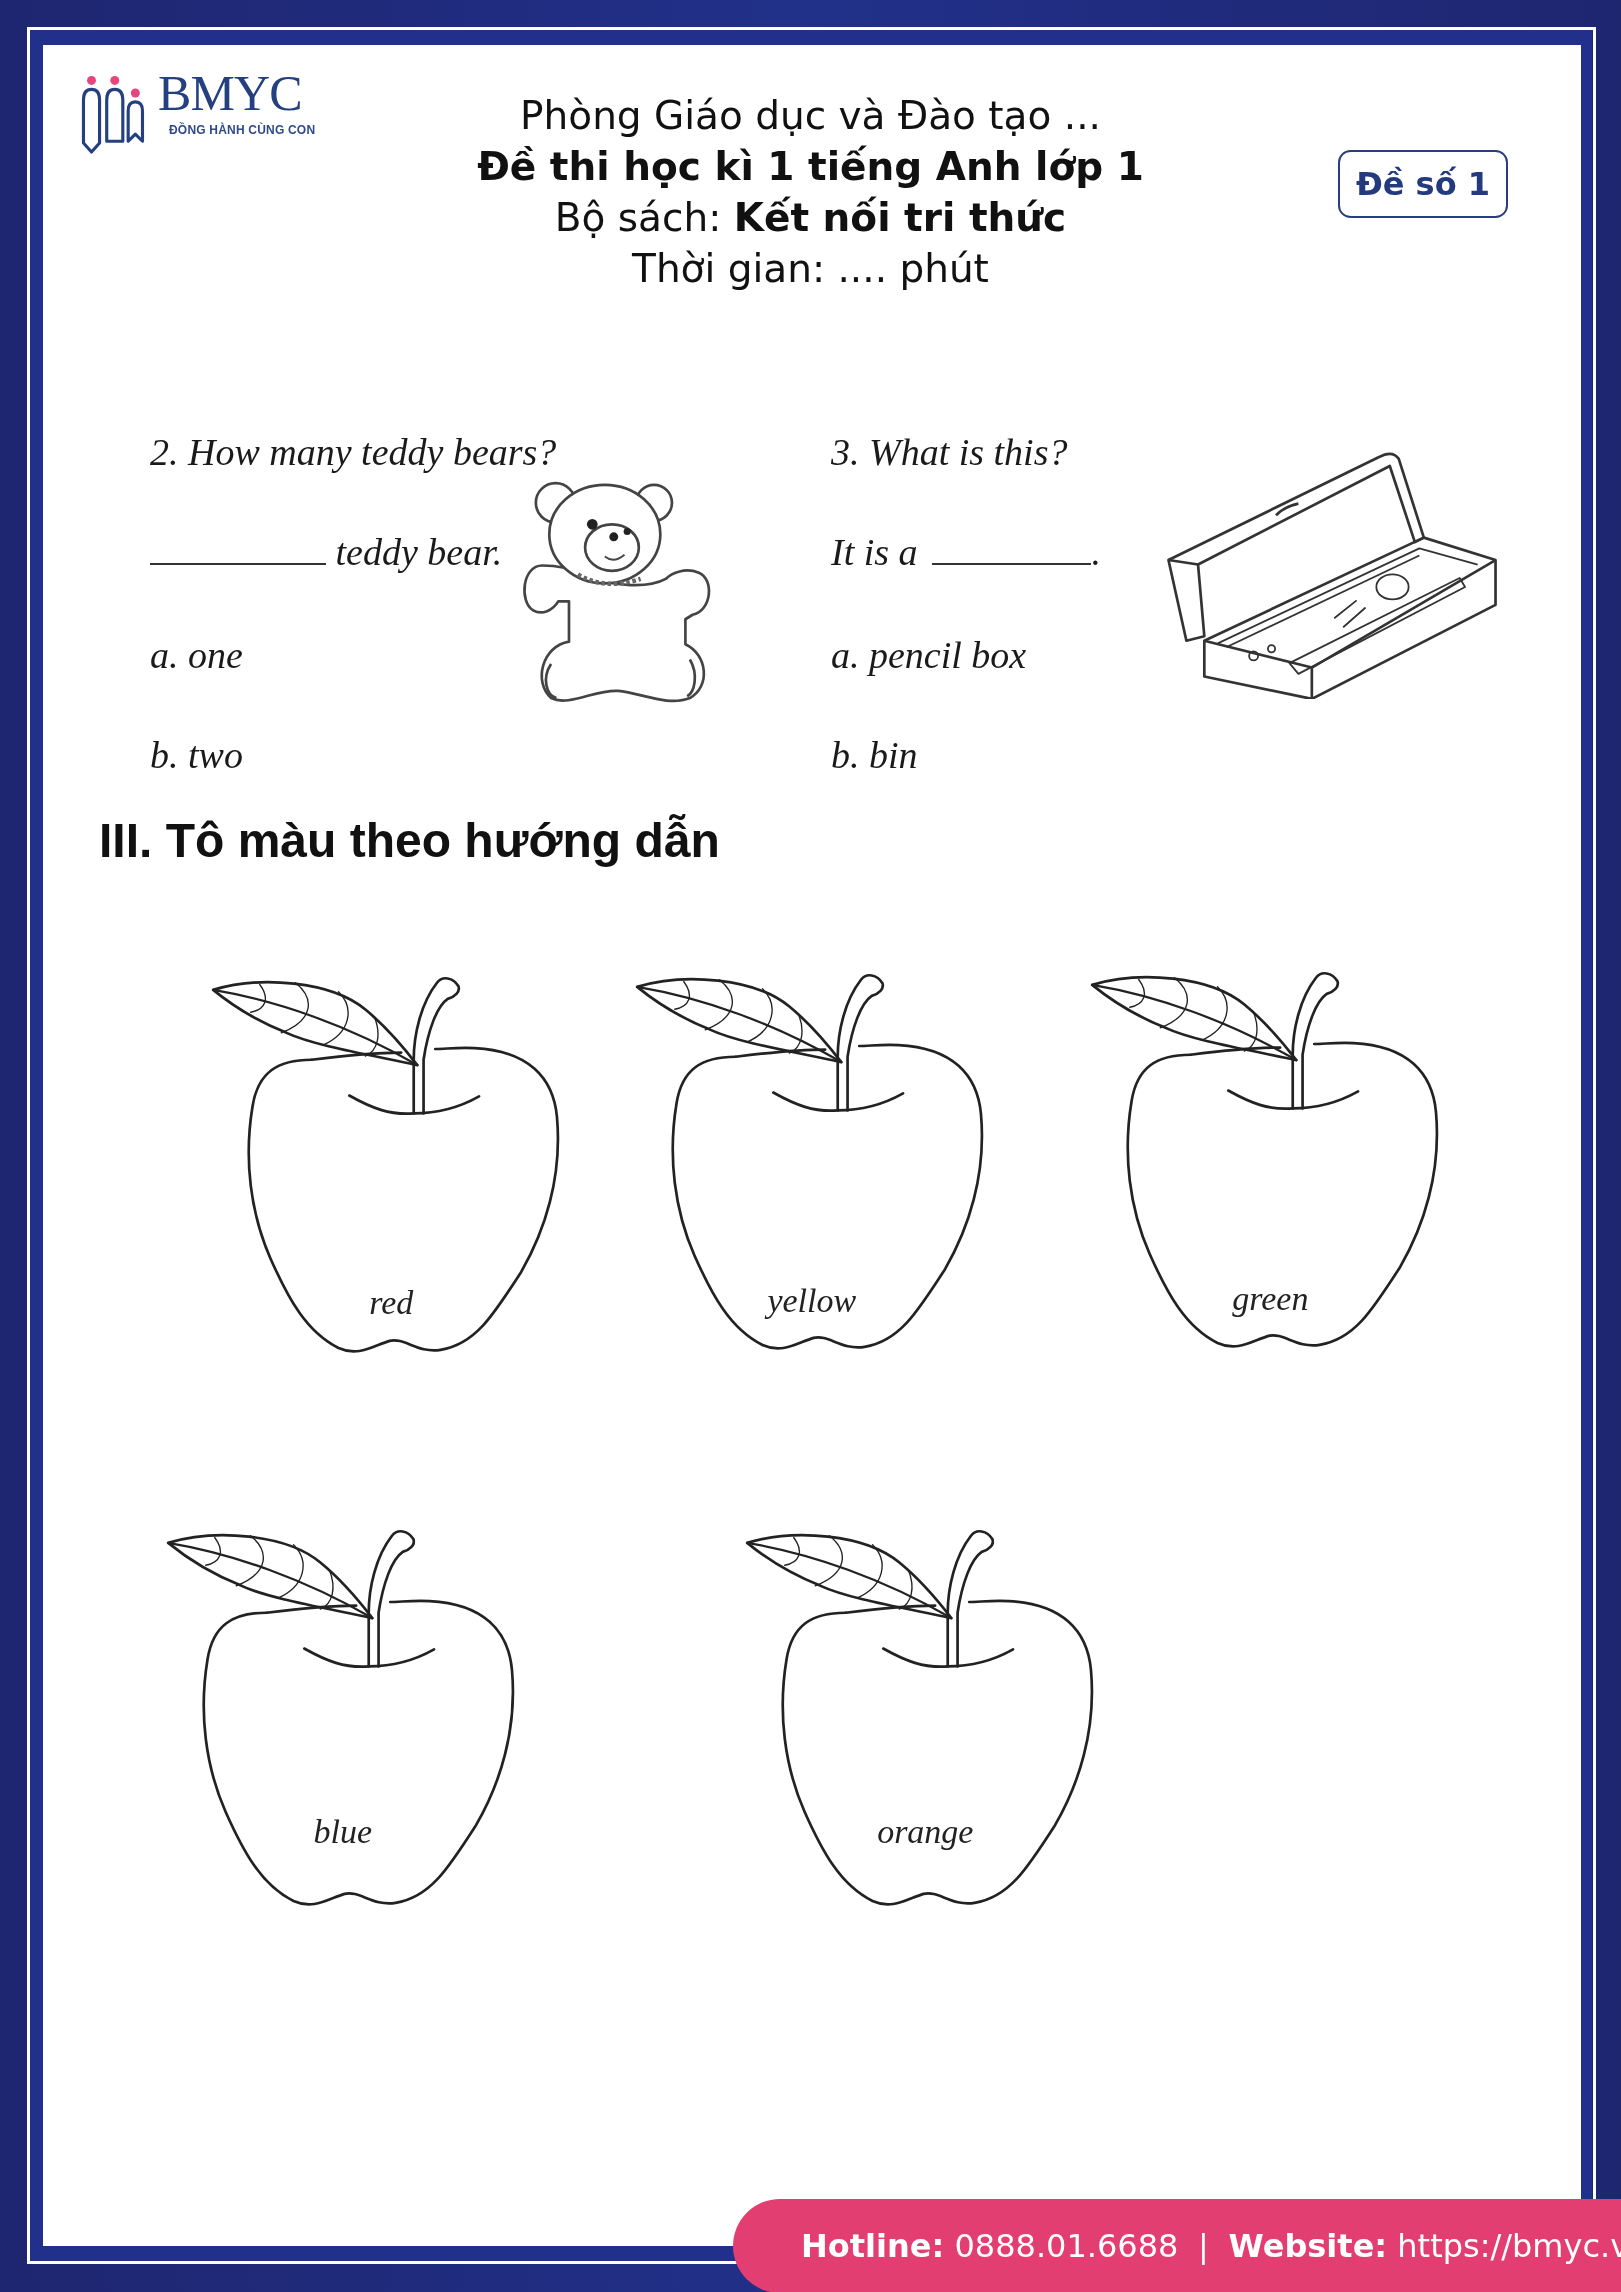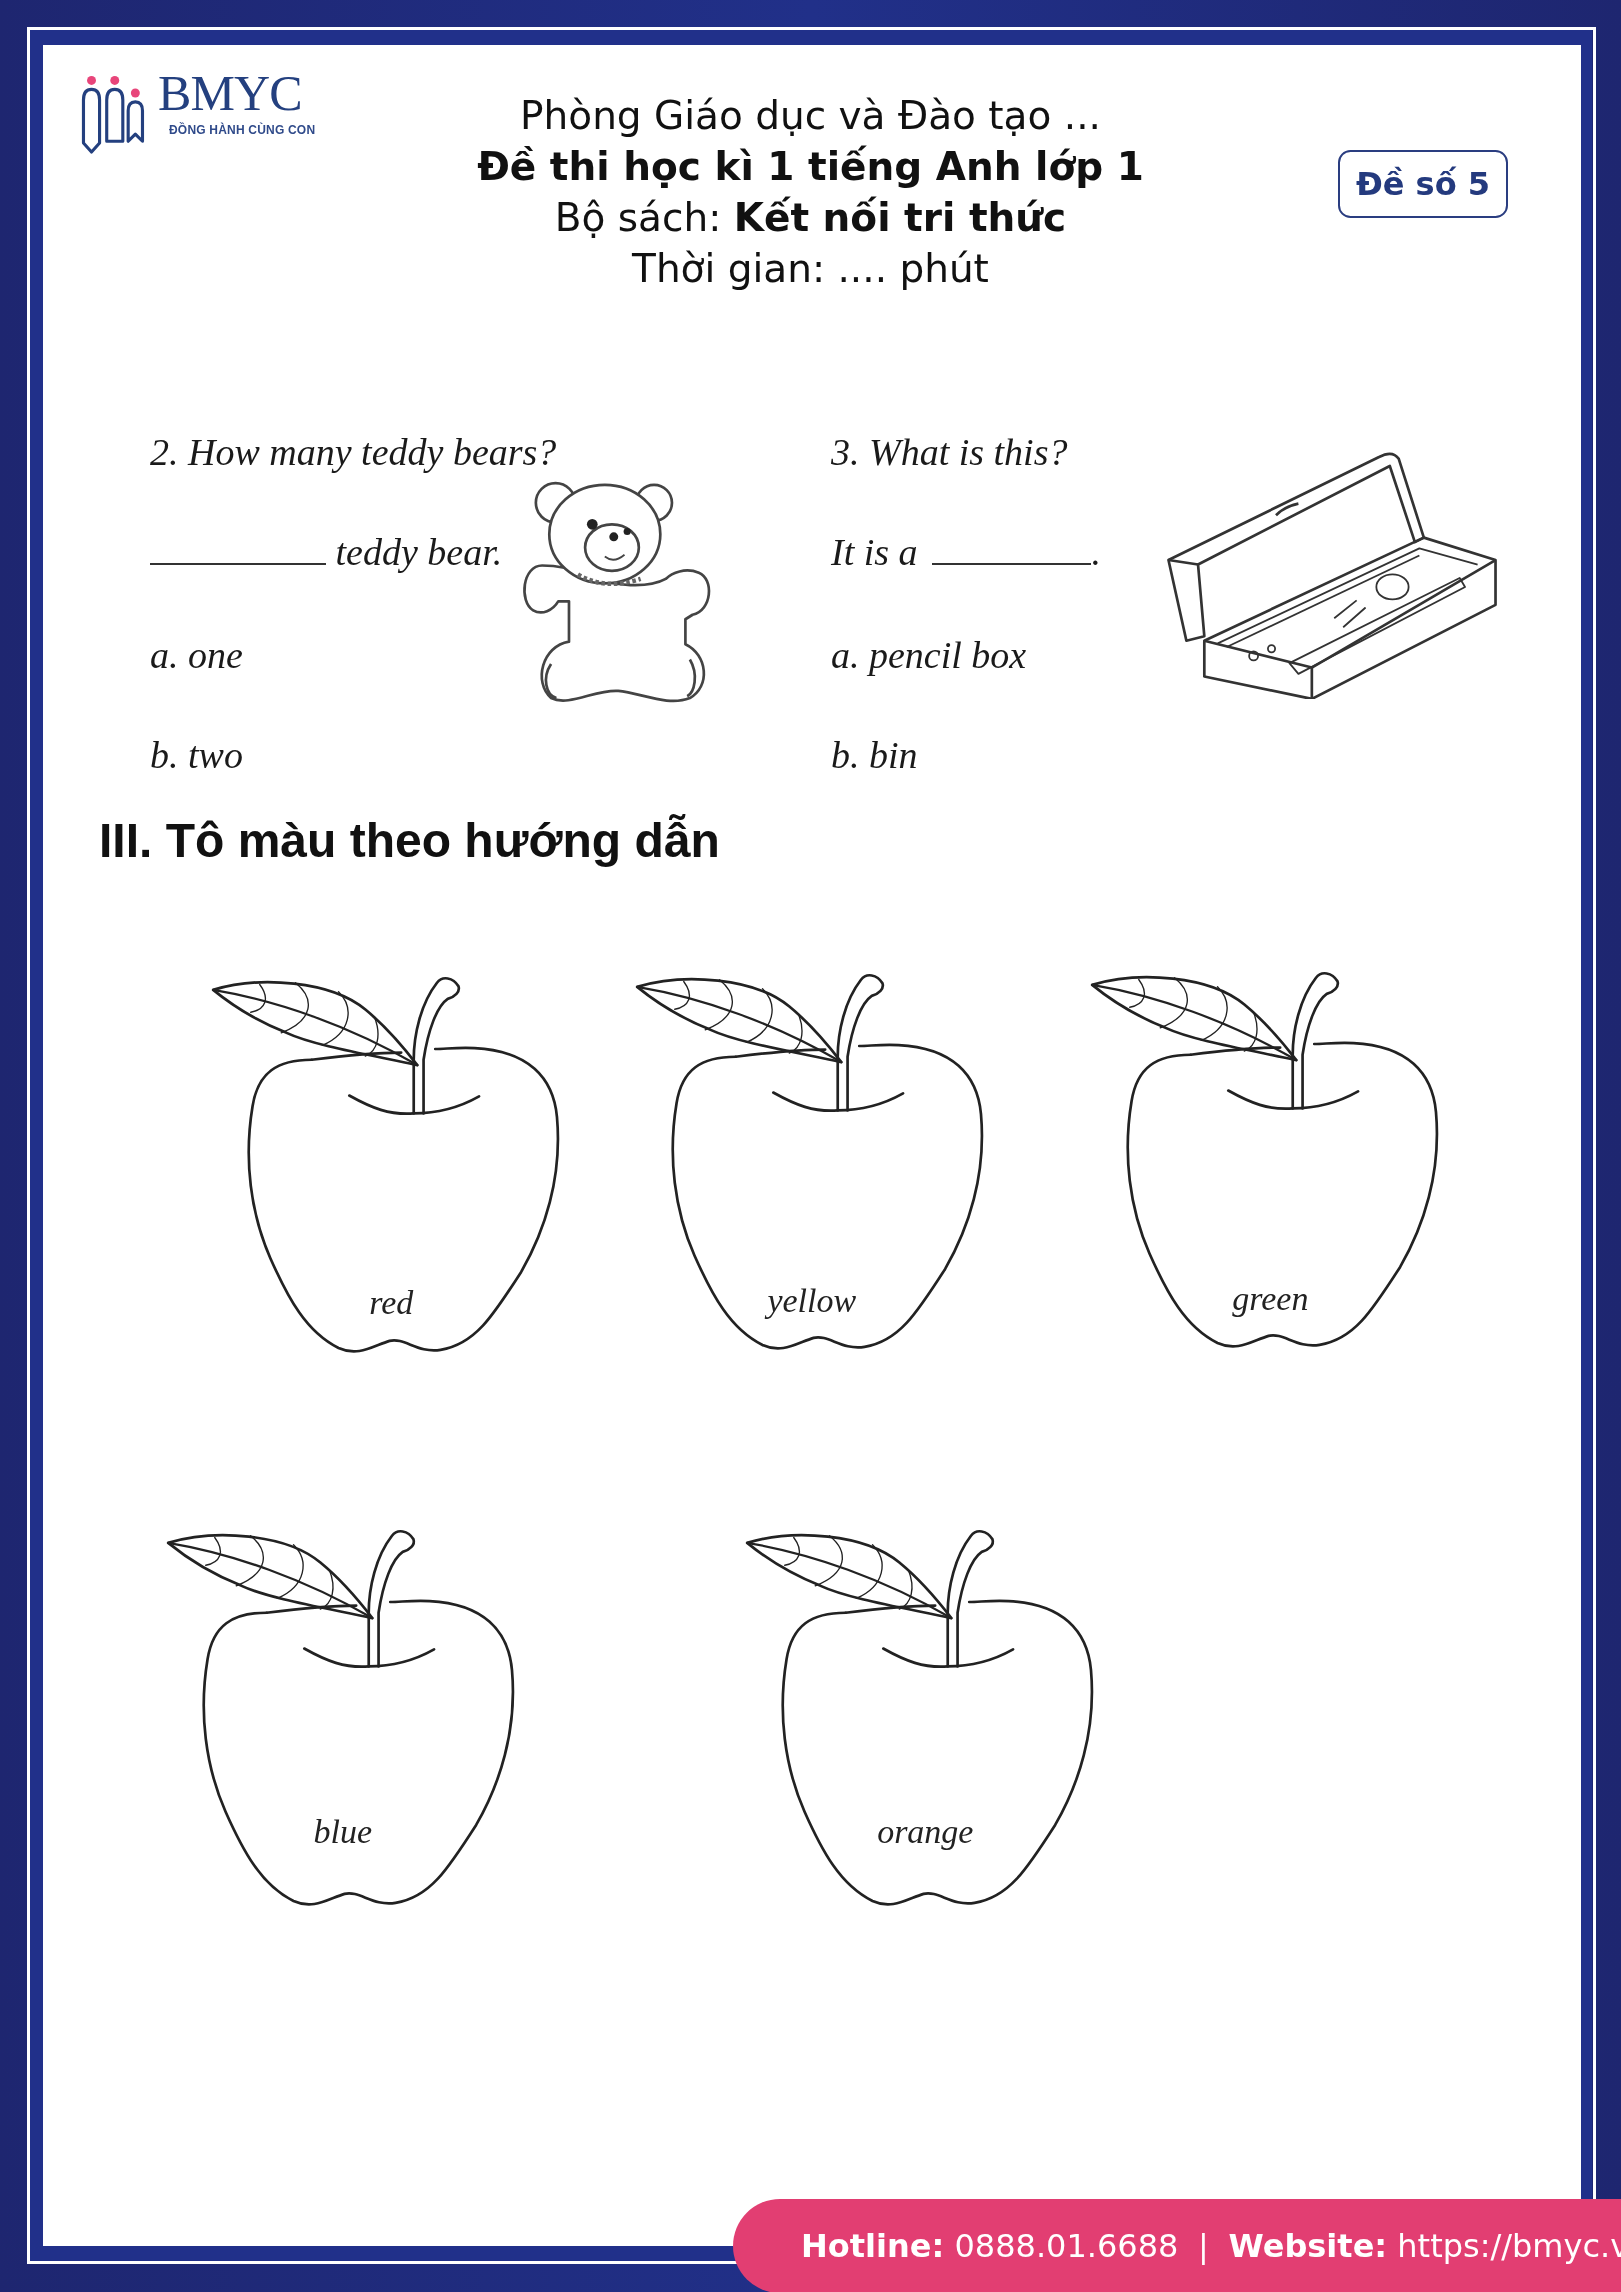--- a/index.html
+++ b/index.html
@@ -130,21 +130,21 @@
   <div class="logo-tag">ĐỒNG HÀNH CÙNG CON</div>
 </div>
 
 <div class="header">
   <div class="line">Phòng Giáo dục và Đào tạo ...</div>
   <div class="line b">Đề thi học kì 1 tiếng Anh lớp 1</div>
   <div class="line"><span>Bộ sách: </span><span class="b">Kết nối tri thức</span></div>
   <div class="line">Thời gian: .... phút</div>
 </div>
 
-<div class="badge">Đề số 5</div>
+<div class="badge">Đề số 1</div>
 
 <div class="q" style="left:150px;top:433px">2. How many teddy bears?</div>
 <div class="q" style="left:150px;top:533px">
   <span class="blank" style="width:176px;height:30px"></span>
   <span>teddy bear.</span>
 </div>
 <div class="q" style="left:150px;top:636px">a. one</div>
 <div class="q" style="left:150px;top:736px">b. two</div>
 
 <svg style="position:absolute;left:515px;top:467px" width="202" height="240" viewBox="0 0 225 268">

